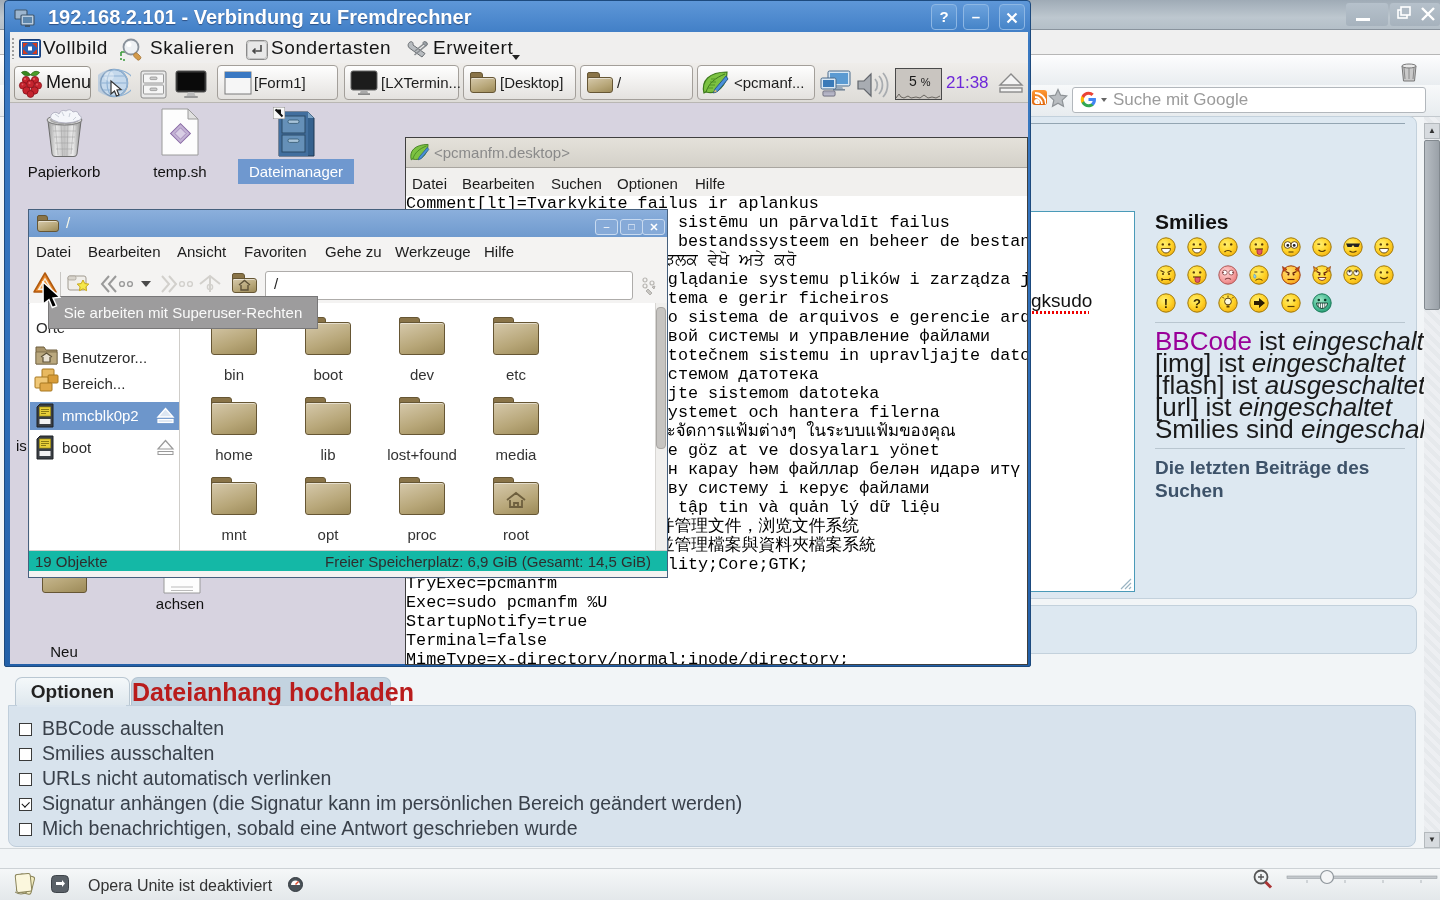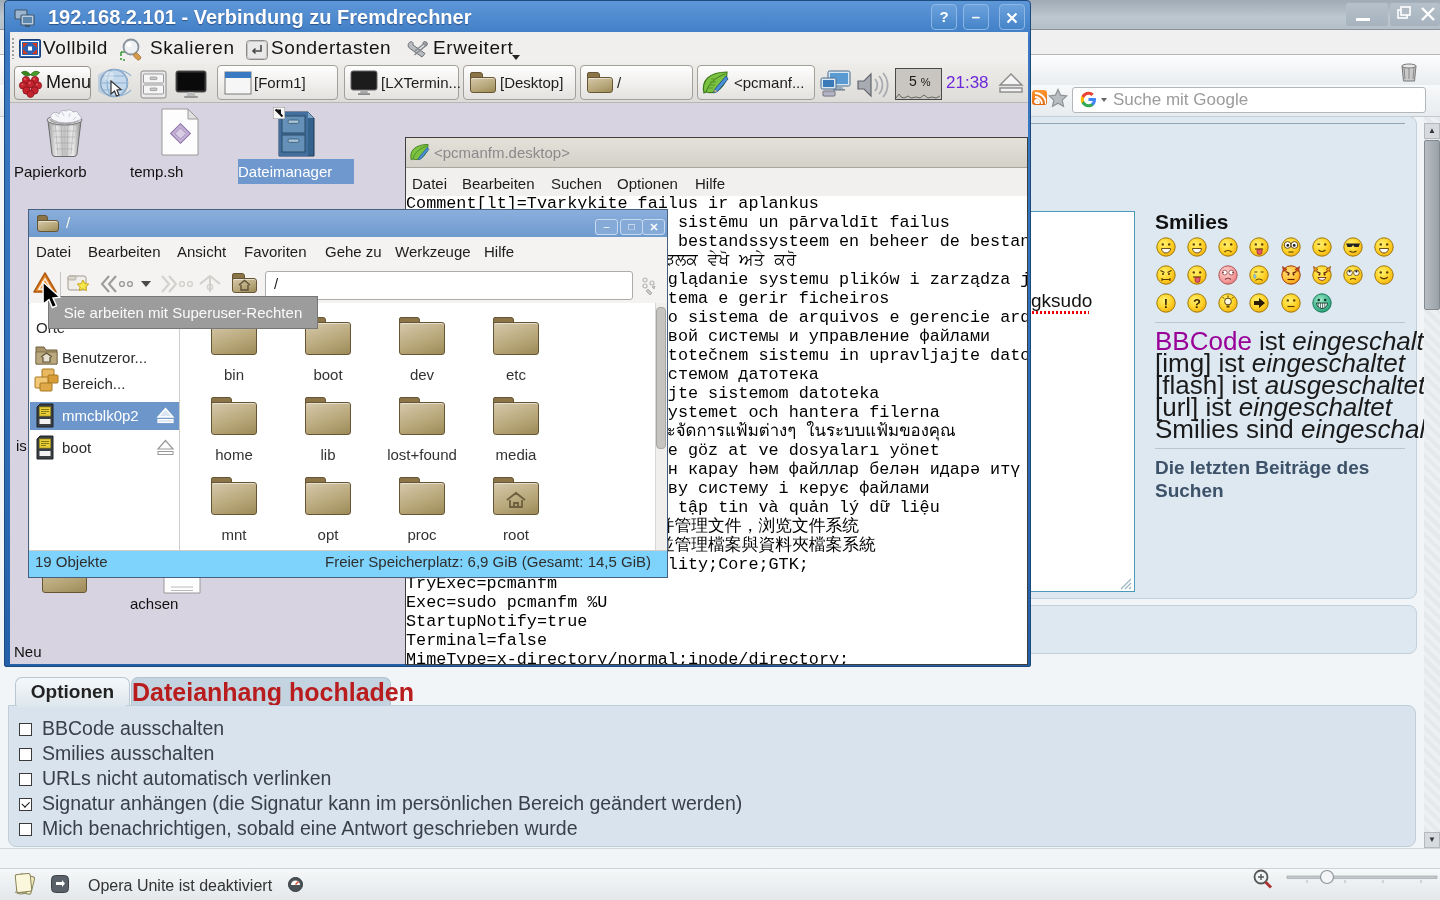--- a/index.html
+++ b/index.html
@@ -43,21 +43,21 @@
 #vnc-title-text{left:48px;top:6px;font-size:20px;font-weight:bold;color:#fff;text-shadow:0 1px 1px rgba(0,0,30,.4);}
 .vbtn{top:4px;width:26px;height:26px;background:linear-gradient(#6ca2dd,#4584c8);border:1px solid #8db7e4;border-radius:4px;box-sizing:border-box;color:#fff;font-weight:bold;text-align:center;line-height:24px;font-size:15px;}
 #vnc-menu{left:10px;top:32px;width:1018px;height:31px;background:#f0efee;}
 .vmi{top:37px;font-size:19px;letter-spacing:.6px;color:#141414;white-space:nowrap;}
 #rdesk{left:10px;top:63px;width:1018px;height:601px;background:#d7d3e0;overflow:hidden;}
 
 #tbar{left:10px;top:63px;width:1018px;height:39px;background:linear-gradient(#efedea,#dedcd8);border-bottom:1px solid #b9b7b3;}
 .tbtn{top:65px;height:35px;background:linear-gradient(#fefefe,#e4e2df);border:1px solid #a39f9a;border-radius:4px;box-sizing:border-box;font-size:15px;color:#1c1c1c;}
 .tbtn .lbl{position:absolute;left:36px;top:8px;white-space:nowrap;overflow:hidden;}
 
-.dicon-lbl{font-size:15px;color:#111;text-align:left;}
+.dicon-lbl{font-size:15px;color:#111;text-align:center;}
 
 .folder{position:absolute;}
 .folder .tab{position:absolute;left:0;top:0;width:42%;height:9px;background:#8a7448;border:1px solid #665634;border-radius:2px 3px 0 0;}
 .folder .body{position:absolute;left:0;top:5px;right:0;bottom:0;background:linear-gradient(160deg,#d6c9ab,#b7a678 60%,#9c8a58);border:1px solid #665634;border-radius:2px 3px 3px 3px;box-shadow:inset 0 1px 0 rgba(255,255,255,.5);}
 
 #edwin{left:405px;top:137px;width:623px;height:528px;background:#fff;border:1px solid #3f3f3f;box-sizing:border-box;overflow:hidden;}
 #fmwin{left:28px;top:209px;width:640px;height:369px;background:#f4f3f2;border:1px solid #46607e;box-sizing:border-box;overflow:hidden;}
 #tooltip{left:48px;top:296px;width:270px;height:33px;background:#9d9c9d;border:1px solid #787778;box-sizing:border-box;color:#fafafa;font-size:15px;line-height:31px;text-align:center;}
 .mono{font-family:"Liberation Mono",monospace;}
 .fmbtn{top:9px;width:23px;height:16px;background:#86aad8;border:1px solid #c8daf0;border-radius:3px;box-sizing:border-box;color:#fff;font-size:10px;line-height:13px;text-align:center;}
@@ -604,21 +604,21 @@
  <div class="abs" style="left:6px;top:16px;font-size:15px;color:#2a2a2a;">Orte</div>
  <div class="abs" style="left:0px;top:99px;width:149px;height:28px;background:#6d96cb;"></div>
  <div class="abs" style="left:32px;top:46px;font-size:15px;color:#2a2a2a;">Benutzeror...</div>
  <div class="abs" style="left:32px;top:72px;font-size:15px;color:#2a2a2a;">Bereich...</div>
  <div class="abs" style="left:32px;top:104px;font-size:15px;color:#fff;">mmcblk0p2</div>
  <div class="abs" style="left:32px;top:136px;font-size:15px;color:#2a2a2a;">boot</div>
 </div>
 <div class="abs" style="left:151px;top:93px;width:475px;height:247px;background:#fff;"></div>
 <div class="abs" style="left:626px;top:93px;width:12px;height:247px;background:#f0efed;border-left:1px solid #d8d6d3;box-sizing:border-box;"></div>
 <div class="abs" style="left:627px;top:97px;width:10px;height:142px;background:#c6c4c1;border:1px solid #a8a6a3;border-radius:4px;box-sizing:border-box;"></div>
-<div class="abs" style="left:0;top:340px;width:640px;height:28px;background:#7dd3fc;border-top:1px solid #d0cecb;box-sizing:border-box;">
+<div class="abs" style="left:0;top:340px;width:640px;height:21px;background:#14b8a6;border-top:1px solid #d0cecb;box-sizing:border-box;">
  <div class="abs" style="left:6px;top:2px;font-size:15px;color:#2e2e2e;">19 Objekte</div>
  <div class="abs" style="right:18px;top:2px;font-size:15px;color:#2e2e2e;">Freier Speicherplatz: 6,9 GiB (Gesamt: 14,5 GiB)</div>
 </div>
 <div id="fm-side-icons">
 <svg class="abs" style="left:6px;top:134px" width="23" height="21" viewBox="0 0 23 21">
  <path d="M1 3 h8 l2 3 h11 v14 h-21 z" fill="#a8946a" stroke="#6e5f3e"></path>
  <path d="M1 8 h21 v12 h-21 z" fill="#baa87e" stroke="#6e5f3e" stroke-width=".7"></path>
  <path d="M6 13 l5.5-4 l5.5 4 M8 13 v5 h7 v-5" fill="#e8e0d0" stroke="#5e5238" stroke-width="1.2"></path>
 </svg>
 <svg class="abs" style="left:5px;top:158px" width="25" height="24" viewBox="0 0 25 24">

